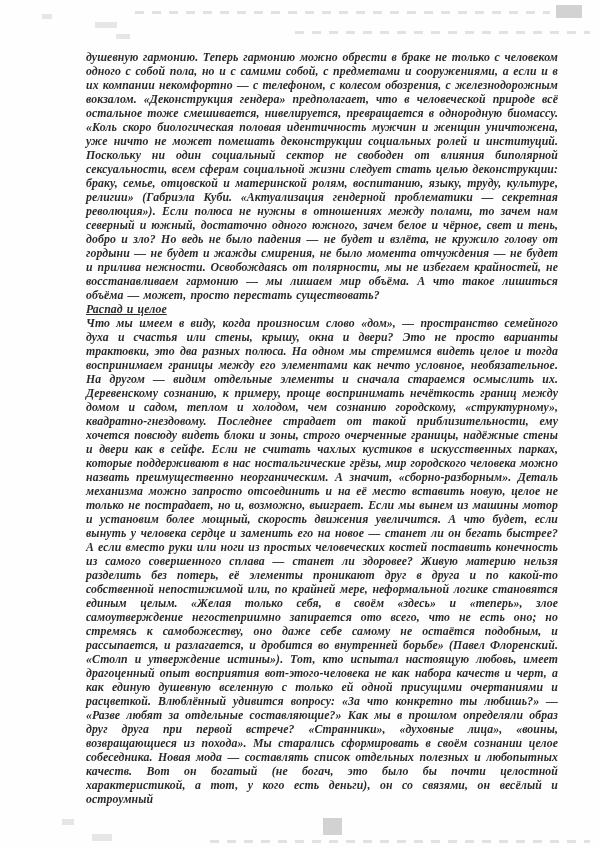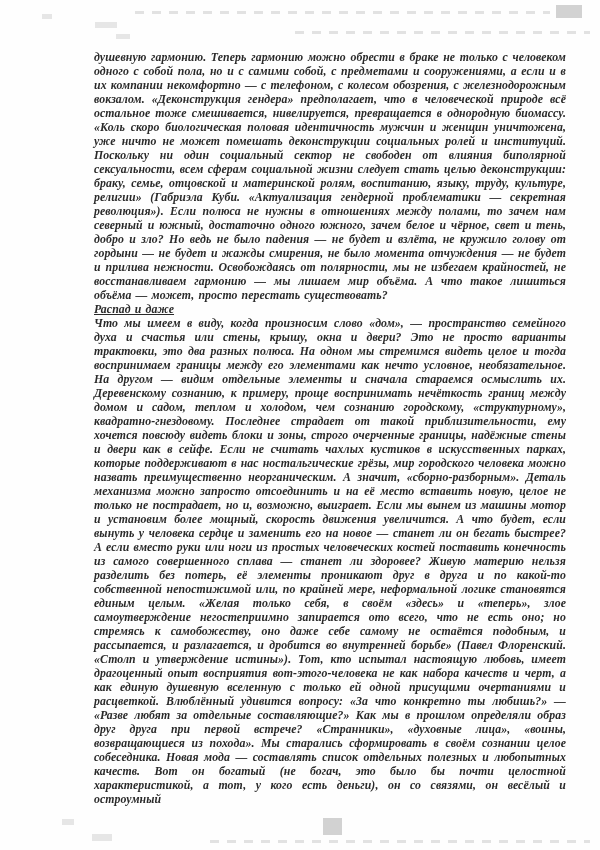--- a/index.html
+++ b/index.html
@@ -10,21 +10,21 @@
   }
   .page {
     position: relative;
     width: 600px;
     height: 850px;
     background: #fefefe;
     overflow: hidden;
   }
   .text-block {
     position: absolute;
-    left: 94px;
+    left: 86px;
     top: 50px;
     width: 472px;
     color: #2a2a2a;
     font-style: italic;
     font-weight: bold;
     font-size: 11.8px;
     line-height: 14px;
     text-align: justify;
     word-spacing: 1px;
     letter-spacing: 0.1px;
@@ -68,21 +68,21 @@
 
   <div class="artifact dash-row" style="left:135px; top:11px; width:415px;"></div>
   <div class="artifact blockmark" style="left:556px; top:5px; width:26px; height:13px;"></div>
   <div class="artifact dash-row" style="left:295px; top:31px; width:295px;"></div>
   <div class="artifact speck" style="left:42px; top:14px; width:10px; height:5px;"></div>
   <div class="artifact speck" style="left:95px; top:22px; width:22px; height:6px;"></div>
   <div class="artifact speck" style="left:116px; top:34px; width:14px; height:5px;"></div>
 
   <div class="text-block">
     <p>душевную гармонию. Теперь гармонию можно обрести в браке не только с человеком одного с собой пола, но и с самими собой, с предметами и сооружениями, а если и в их компании некомфортно — с телефоном, с колесом обозрения, с железнодорожным вокзалом. «Деконструкция гендера» предполагает, что в человеческой природе всё остальное тоже смешивается, нивелируется, превращается в однородную биомассу. «Коль скоро биологическая половая идентичность мужчин и женщин уничтожена, уже ничто не может помешать деконструкции социальных ролей и институций. Поскольку ни один социальный сектор не свободен от влияния биполярной сексуальности, всем сферам социальной жизни следует стать целью деконструкции: браку, семье, отцовской и материнской ролям, воспитанию, языку, труду, культуре, религии» (Габриэла Куби. «Актуализация гендерной проблематики — секретная революция»). Если полюса не нужны в отношениях между полами, то зачем нам северный и южный, достаточно одного южного, зачем белое и чёрное, свет и тень, добро и зло? Но ведь не было падения — не будет и взлёта, не кружило голову от гордыни — не будет и жажды смирения, не было момента отчуждения — не будет и прилива нежности. Освобождаясь от полярности, мы не избегаем крайностей, не восстанавливаем гармонию — мы лишаем мир объёма. А что такое лишиться объёма — может, просто перестать существовать?</p>
-    <h2 class="section-heading">Распад и даже</h2>
+    <h2 class="section-heading">Распад и целое</h2>
     <p>Что мы имеем в виду, когда произносим слово «дом», — пространство семейного духа и счастья или стены, крышу, окна и двери? Это не просто варианты трактовки, это два разных полюса. На одном мы стремимся видеть целое и тогда воспринимаем границы между его элементами как нечто условное, необязательное. На другом — видим отдельные элементы и сначала стараемся осмыслить их. Деревенскому сознанию, к примеру, проще воспринимать нечёткость границ между домом и садом, теплом и холодом, чем сознанию городскому, «структурному», квадратно-гнездовому. Последнее страдает от такой приблизительности, ему хочется повсюду видеть блоки и зоны, строго очерченные границы, надёжные стены и двери как в сейфе. Если не считать чахлых кустиков в искусственных парках, которые поддерживают в нас ностальгические грёзы, мир городского человека можно назвать преимущественно неорганическим. А значит, «сборно-разборным». Деталь механизма можно запросто отсоединить и на её место вставить новую, целое не только не пострадает, но и, возможно, выиграет. Если мы вынем из машины мотор и установим более мощный, скорость движения увеличится. А что будет, если вынуть у человека сердце и заменить его на новое — станет ли он бегать быстрее? А если вместо руки или ноги из простых человеческих костей поставить конечность из самого совершенного сплава — станет ли здоровее? Живую материю нельзя разделить без потерь, её элементы проникают друг в друга и по какой-то собственной непостижимой или, по крайней мере, неформальной логике становятся единым целым. «Желая только себя, в своём «здесь» и «теперь», злое самоутверждение негостеприимно запирается ото всего, что не есть оно; но стремясь к самобожеству, оно даже себе самому не остаётся подобным, и рассыпается, и разлагается, и дробится во внутренней борьбе» (Павел Флоренский. «Столп и утверждение истины»). Тот, кто испытал настоящую любовь, имеет драгоценный опыт восприятия вот-этого-человека не как набора качеств и черт, а как единую душевную вселенную с только ей одной присущими очертаниями и расцветкой. Влюблённый удивится вопросу: «За что конкретно ты любишь?» — «Разве любят за отдельные составляющие?» Как мы в прошлом определяли образ друг друга при первой встрече? «Странники», «духовные лица», «воины, возвращающиеся из похода». Мы старались сформировать в своём сознании целое собеседника. Новая мода — составлять список отдельных полезных и любопытных качеств. Вот он богатый (не богач, это было бы почти целостной характеристикой, а тот, у кого есть деньги), он со связями, он весёлый и остроумный</p>
   </div>
 
   <div class="artifact blockmark" style="left:323px; top:818px; width:19px; height:17px;"></div>
   <div class="artifact dash-row" style="left:210px; top:840px; width:380px;"></div>
   <div class="artifact speck" style="left:92px; top:834px; width:20px; height:7px;"></div>
   <div class="artifact speck" style="left:62px; top:819px; width:12px; height:6px;"></div>
 
 </div>
 

